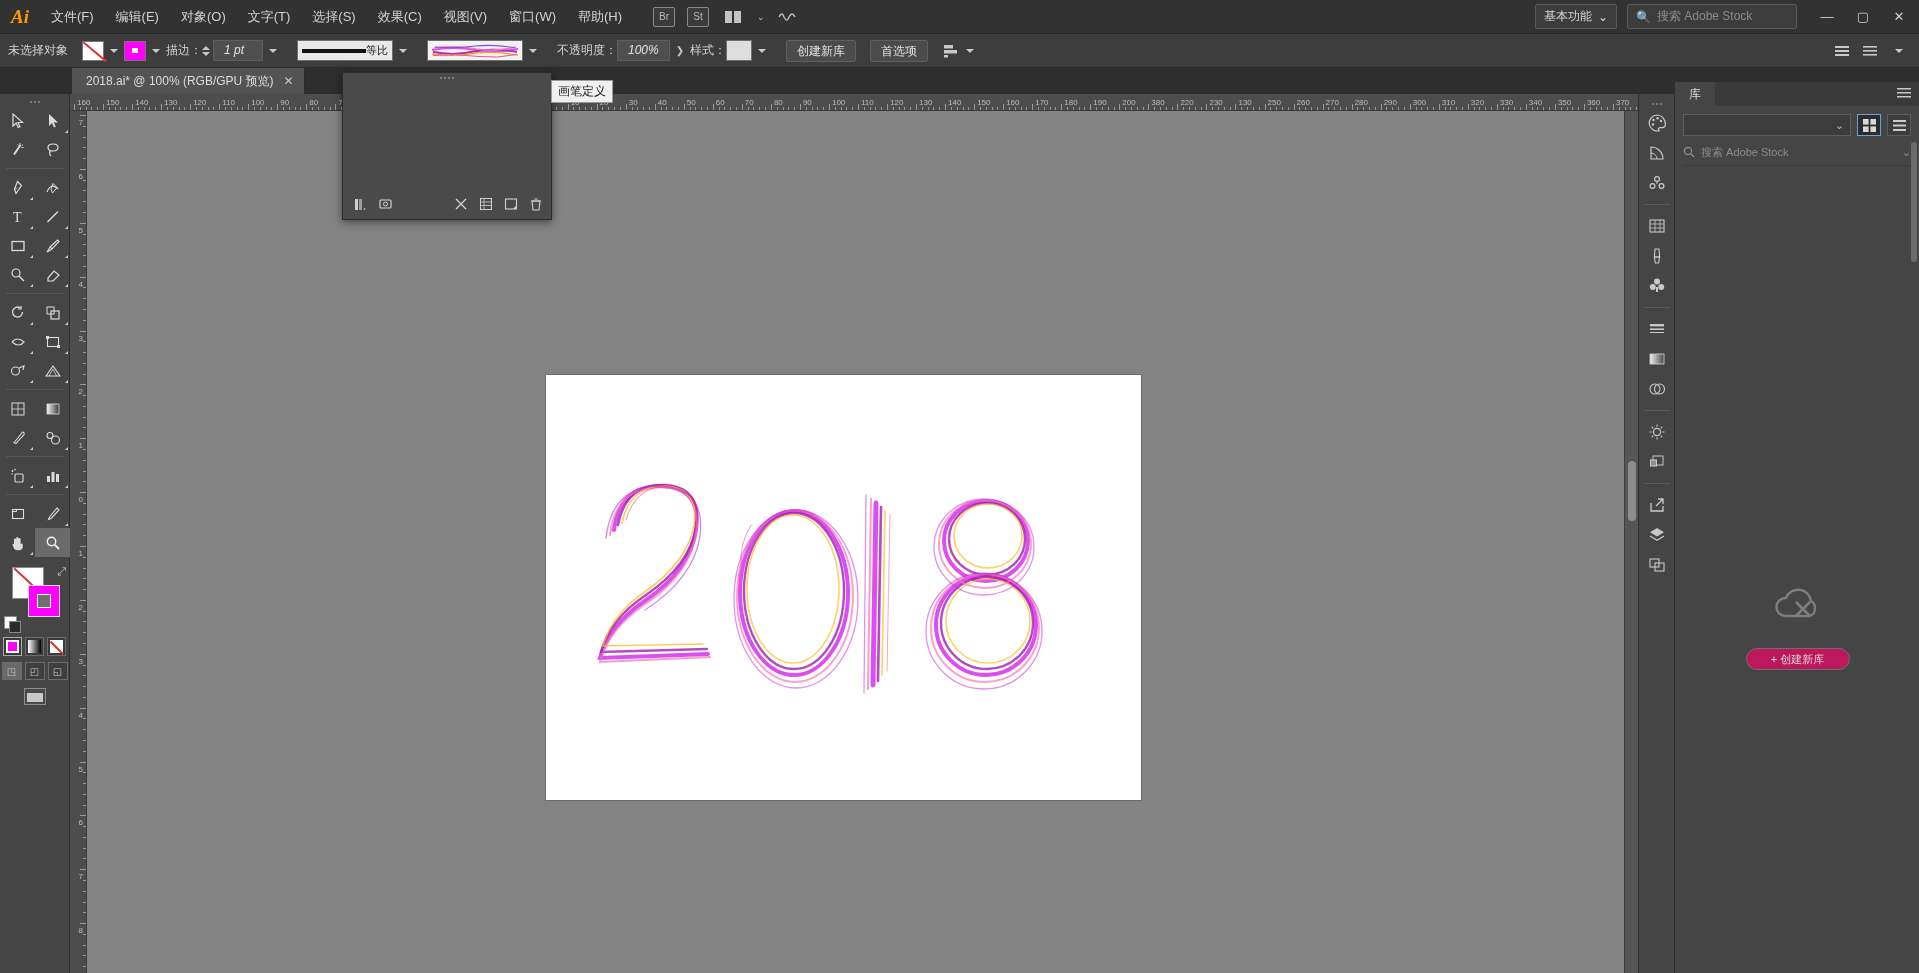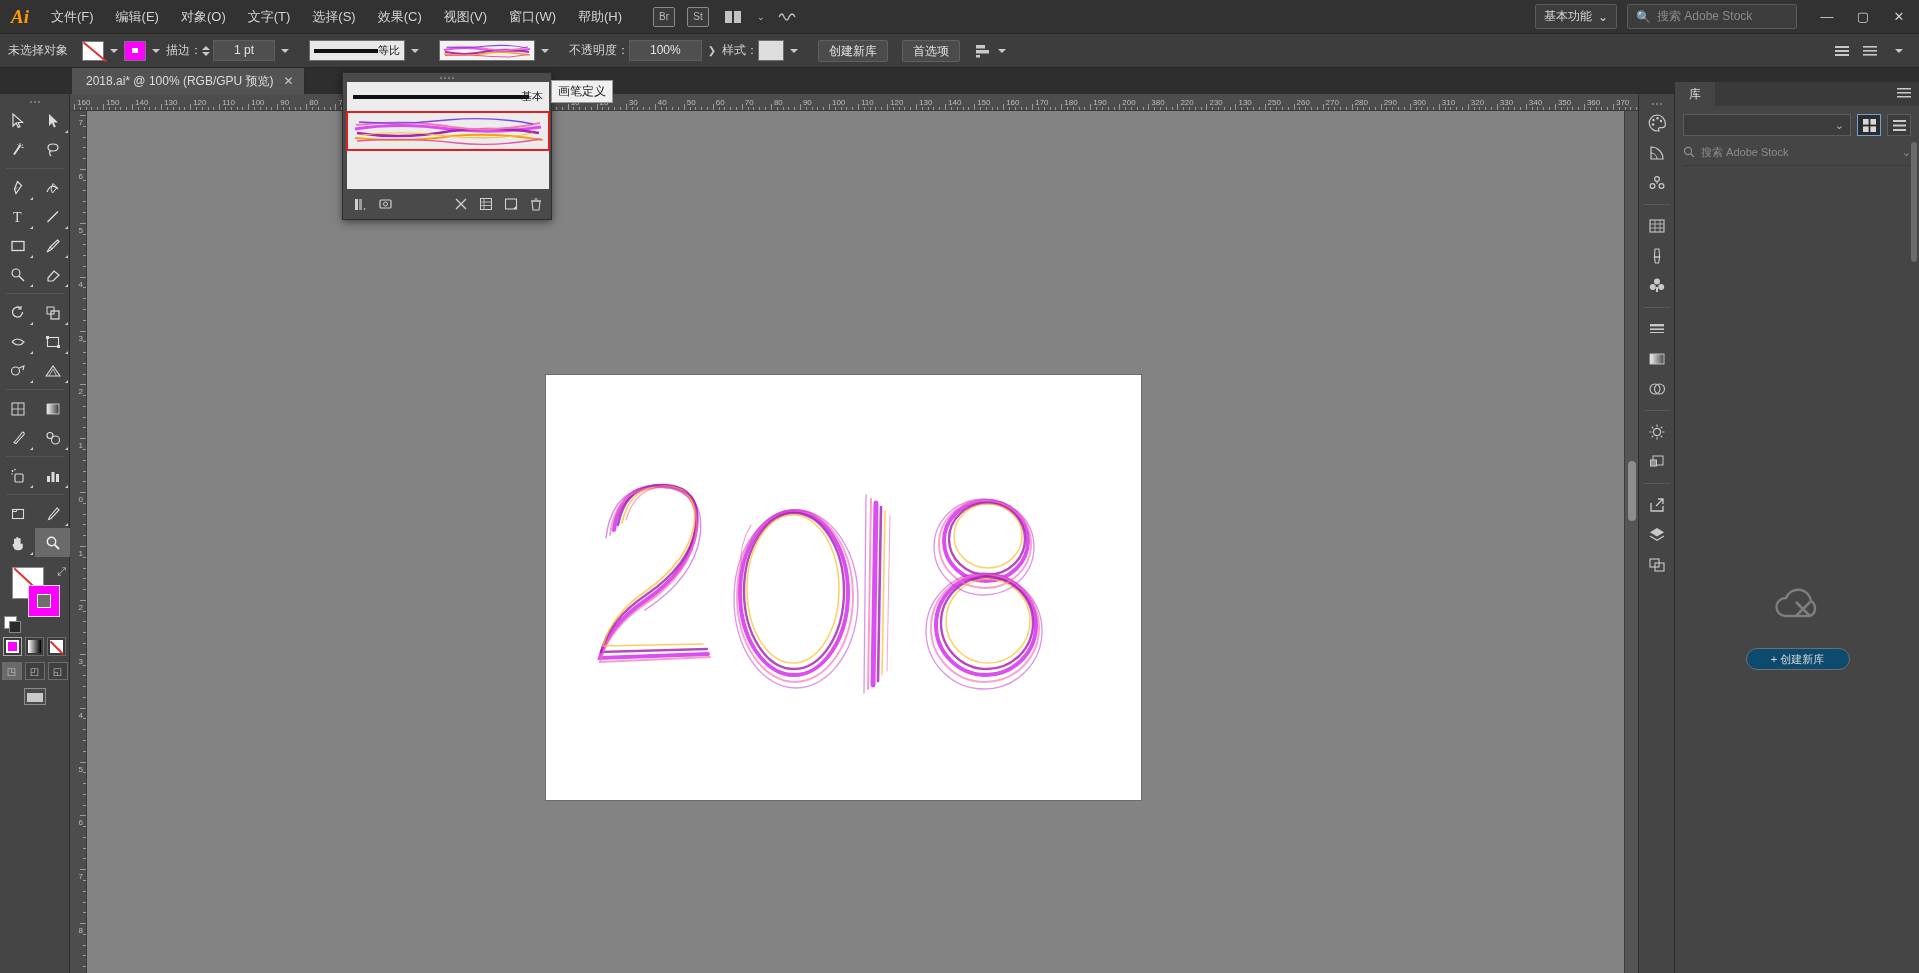--- a/index.html
+++ b/index.html
@@ -87,21 +87,21 @@
     border-top: 4px solid #c9c9c9; margin: 0 6px;
   }
   .stepper { display: flex; flex-direction: column; margin-right: 3px; gap: 2px;}
   .stepper i {
     width: 0; height: 0; border-left: 4px solid transparent; border-right: 4px solid transparent;
   }
   .stepper i.up { border-bottom: 4px solid #c9c9c9; }
   .stepper i.dn { border-top: 4px solid #c9c9c9; }
   .num-field {
     background: #4f4f4f; border: 1px solid #5d5d5d; height: 21px; line-height: 19px;
-    padding: 0 20px; font-size: 12px; color: #e2e2e2; min-width: 50px;
+    padding: 0 10px; font-size: 12px; color: #e2e2e2; min-width: 50px; font-style: italic;
   }
   .profile-box {
     width: 96px; height: 21px; background: #e8e8e8; border: 1px solid #6e6e6e;
     display: flex; align-items: center; justify-content: flex-start; position: relative;
   }
   .profile-box .line { width: 64px; height: 4px; background: #111; margin-left: 4px; }
   .profile-box .lbl { position:absolute; right:4px; font-size:11px; color:#222; }
   .brush-box {
     width: 96px; height: 21px; border: 1px solid #6e6e6e; overflow: hidden;
     background: #f2f2f2; position: relative;
@@ -270,21 +270,21 @@
     margin:4px 8px 0 8px; height:22px; display:flex; align-items:center; gap:6px;
     color:#8c8c8c; font-size:11px; border-bottom:1px solid #3a3a3a; padding-bottom:4px;
   }
   .lib-body {
     position:absolute; left:0; top:500px; width:245px; text-align:center; padding:0 18px;
   }
   .cloud-off { color:#7e7e7e; margin-bottom:10px; display:flex; justify-content:center;}
   .lib-msg { font-size:11px; color:#9a9a9a; line-height:1.6; text-align:center;}
   .lib-newbtn {
     margin:22px auto 0 auto; width:104px; height:22px; border:1px solid #6e6e6e; border-radius:11px;
-    background:#0c4a6e; display:flex; align-items:center; justify-content:center;
+    background:#be185d; display:flex; align-items:center; justify-content:center;
     font-size:11px; color:#d8d8d8;
   }
   .lib-scroll{position:absolute;right:2px;top:60px;width:6px;height:120px;background:#6b6b6b;border-radius:3px;}
 
   
   .watermark {
     position:absolute; right:6px; bottom:8px; text-align:center; z-index:80;
     font-family:"DejaVu Sans", sans-serif;
   }
   .wm1 { font-size:26px; font-weight:bold; color:#fff; letter-spacing:-1px;
@@ -1164,40 +1164,20 @@
     </div>
   </div>
 
   <div class="brush-panel">
     <div class="bp-grip">
         <i></i>
         <i></i>
         <i></i>
         <i></i>
       </div>
-    <div class="bp-list">
-      <div class="bp-row basic">
-        <div class="stroke"></div>
-        <span class="name">基本</span>
-      </div>
-      <div class="bp-row sel">
-        <svg width="200" height="36" viewBox="0 0 200 36">
-          <rect width="200" height="36" fill="#ececec"></rect>
-          <g opacity=".95">
-            <path d="M8 16 q44 -7 94 0 q46 5 92 -2" stroke="#d946ef" stroke-width="3.2" fill="none"></path>
-            <path d="M10 20 q46 7 94 -2 q44 -5 88 2" stroke="#a21caf" stroke-width="2.4" fill="none"></path>
-            <path d="M9 12 q50 -6 96 2 q42 6 88 -4" stroke="#f472b6" stroke-width="2" fill="none"></path>
-            <path d="M8 25 q50 5 98 -2 q40 -4 90 4" stroke="#f59e0b" stroke-width="2" fill="none"></path>
-            <path d="M12 9 q44 3 88 -2 q46 -4 86 4" stroke="#7c3aed" stroke-width="1.4" fill="none"></path>
-            <path d="M10 28 q48 -4 100 2 q38 4 84 -4" stroke="#ec4899" stroke-width="1.4" fill="none"></path>
-            <path d="M14 22 q42 -5 86 1 q48 5 86 -3" stroke="#fbbf24" stroke-width="1.1" fill="none"></path>
-          </g>
-        </svg>
-      </div>
-    </div>
     <div class="bp-bottom">
       <div class="bp-ico">
         <svg width="14" height="14" viewBox="0 0 14 14">
             <rect x="1" y="2" width="3" height="11" fill="#cfcfcf"></rect>
             <rect x="5" y="2" width="3" height="11" fill="#9d9d9d"></rect>
             <path d="M10 13 l1 -2" stroke="#cfcfcf" stroke-width="1"></path>
           </svg>
       </div>
       <div class="bp-ico">
         <svg width="14" height="14" viewBox="0 0 14 14">

